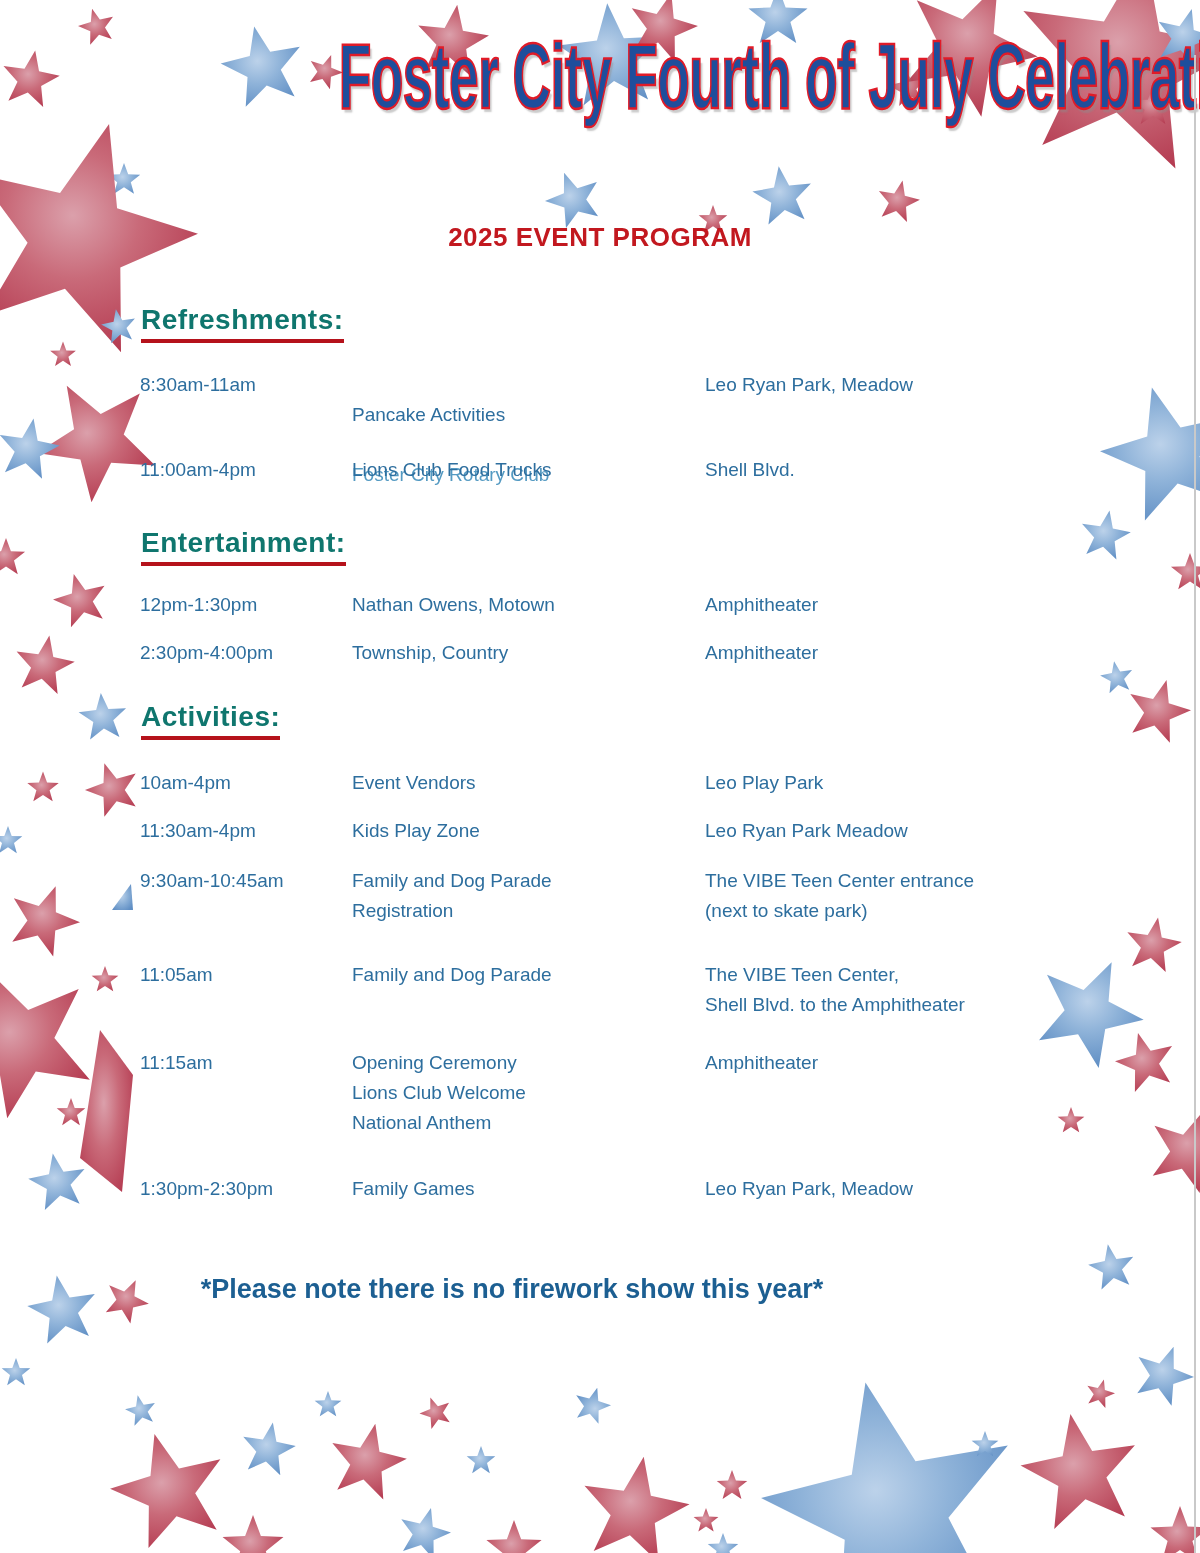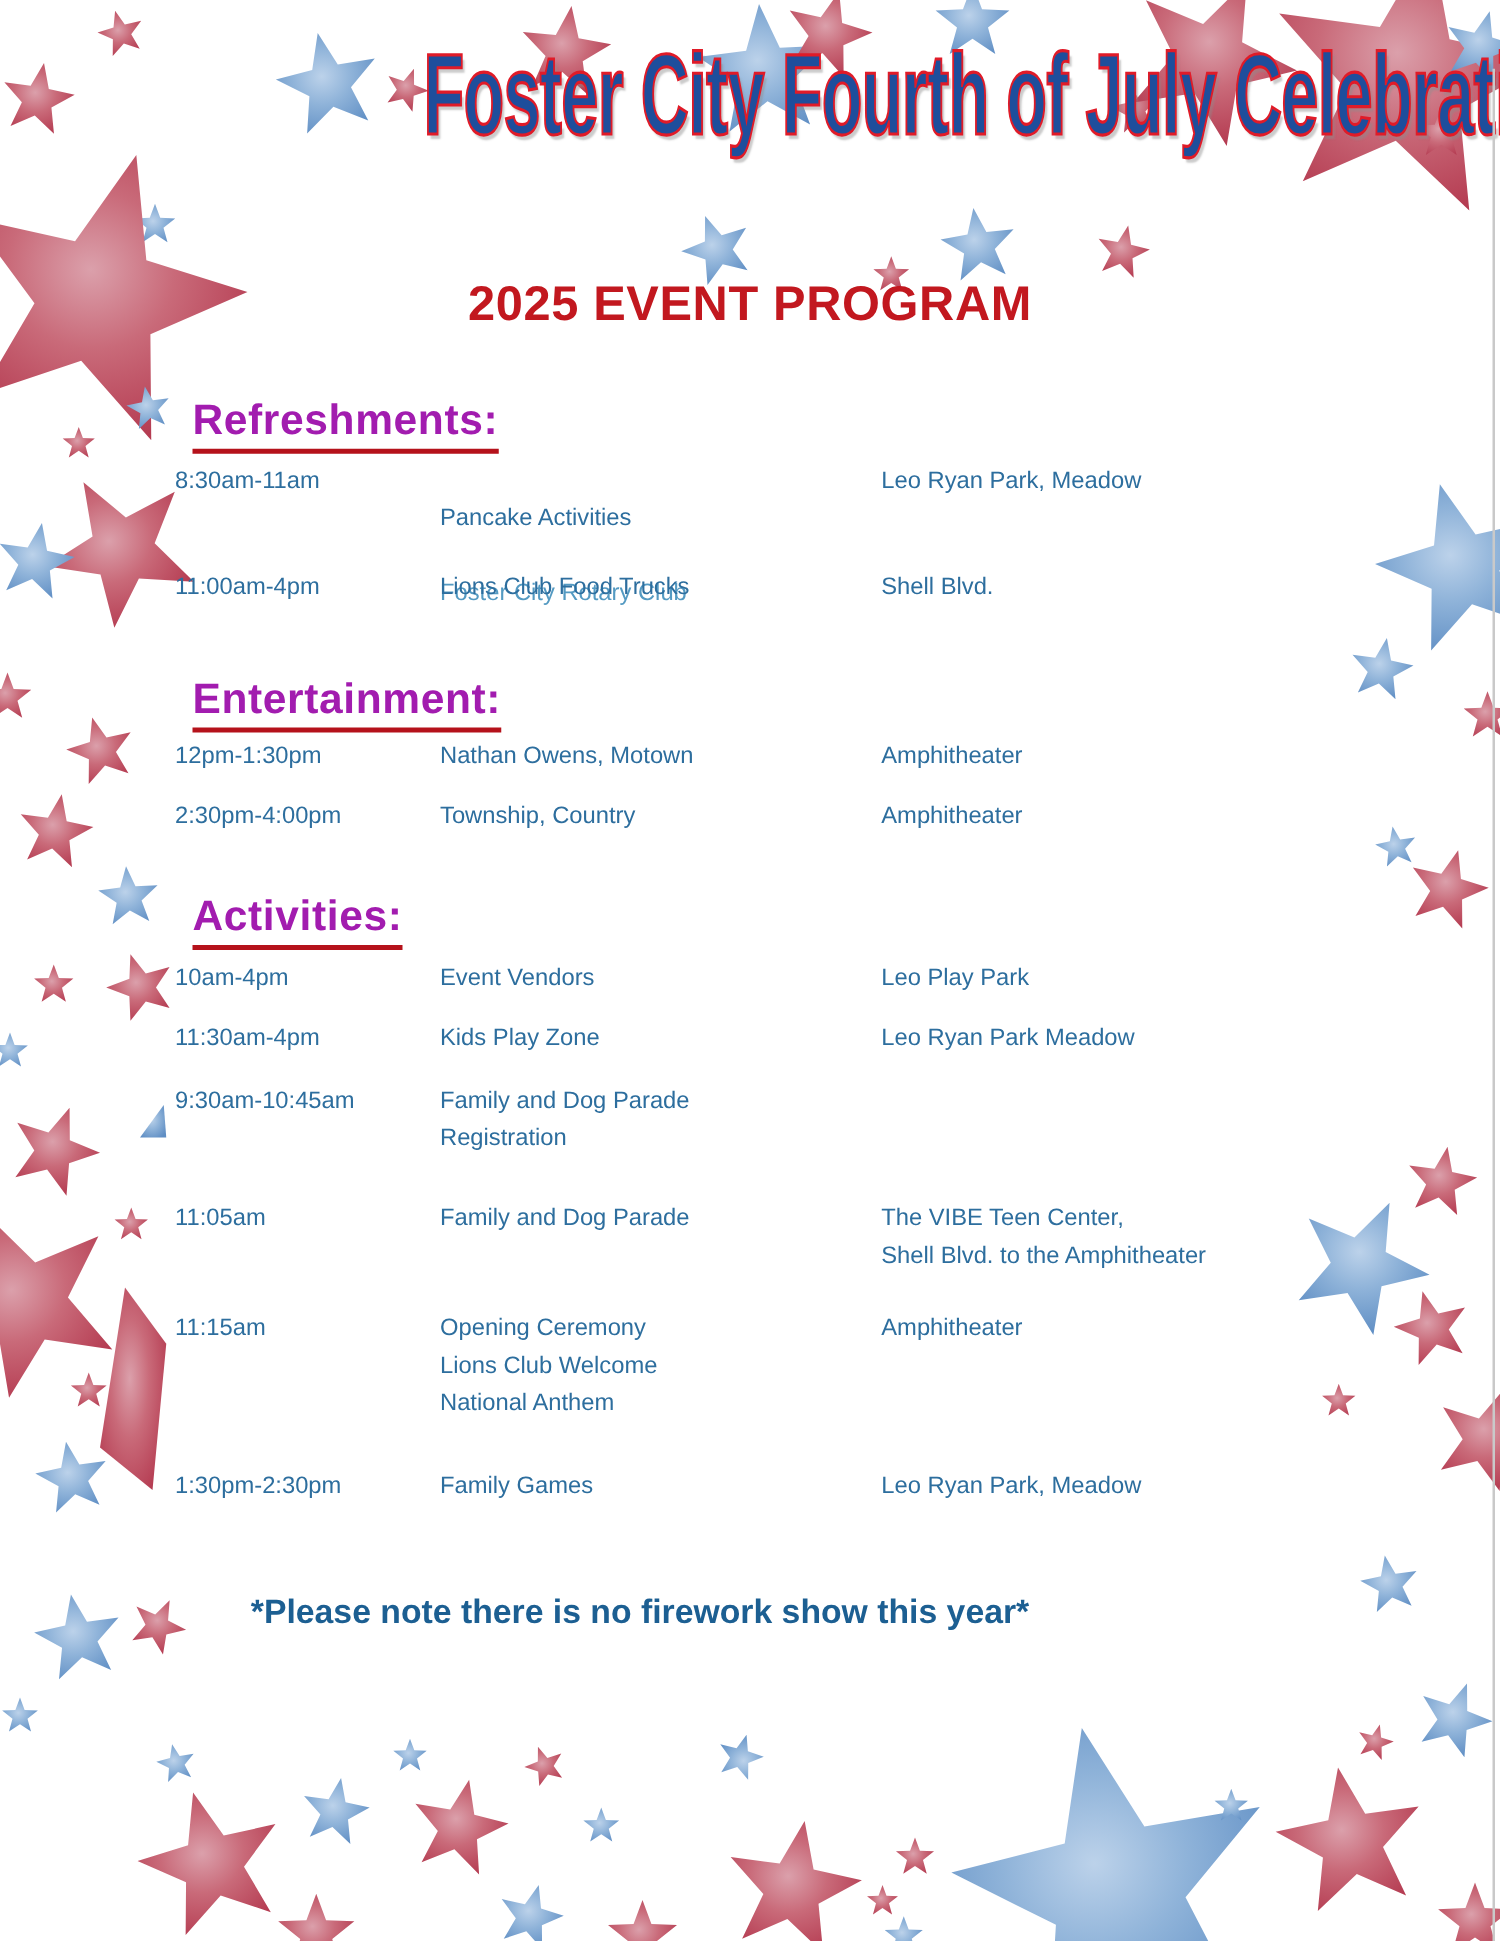--- a/index.html
+++ b/index.html
@@ -11,24 +11,24 @@
   .title{position:absolute;top:26px;left:0;width:1200px;text-align:center;white-space:nowrap;}
   .title .inner{
     display:inline-block;
     font-size:92px;font-weight:bold;letter-spacing:-1px;line-height:1.1;
     color:#1e4e9c;
     -webkit-text-stroke:2.5px #e01b28;
     text-shadow:4px 4px 2px rgba(140,140,140,0.45);
     transform:scaleX(0.58);transform-origin:50% 50%;
   }
   .program-title{position:absolute;top:222px;left:0;width:1200px;text-align:center;
-    font-size:39px;font-weight:bold;color:#c2181f;letter-spacing:0.5px;}
-
-  .section-heading{position:absolute;left:140px;margin:14px;
-    font-size:34px;font-weight:bold;color:#a21caf;letter-spacing:0.5px;}
+    font-size:26px;font-weight:bold;color:#c2181f;letter-spacing:0.5px;}
+
+  .section-heading{position:absolute;left:140px;margin:1px;
+    font-size:28px;font-weight:bold;color:#0f766e;letter-spacing:0.5px;}
   .section-heading span{display:inline-block;border-bottom:4px solid #b5121b;padding-bottom:3px;}
 
   .row{position:absolute;left:140px;width:950px;display:grid;
     grid-template-columns:212px 353px 385px;
     font-size:19px;line-height:30px;color:#2d6e9e;}
   .cell{white-space:pre-line;}
   .cell .sub{color:#549ac2;}
 
   .footnote{position:absolute;top:1274px;left:0;width:1024px;text-align:center;
     font-size:27px;font-weight:bold;color:#1c5f92;}
@@ -189,20 +189,22 @@
     </div>
     <div class="row" style="top:816px">
       <div class="cell">11:30am-4pm</div>
       <div class="cell">Kids Play Zone</div>
       <div class="cell">Leo Ryan Park Meadow</div>
     </div>
     <div class="row" style="top:866px">
       <div class="cell">9:30am-10:45am</div>
       <div class="cell">Family and Dog Parade
 Registration</div>
+      <div class="cell">The VIBE Teen Center entrance
+(next to skate park)</div>
     </div>
     <div class="row" style="top:960px">
       <div class="cell">11:05am</div>
       <div class="cell">Family and Dog Parade</div>
       <div class="cell">The VIBE Teen Center,
 Shell Blvd. to the Amphitheater</div>
     </div>
     <div class="row" style="top:1048px">
       <div class="cell">11:15am</div>
       <div class="cell">Opening Ceremony

